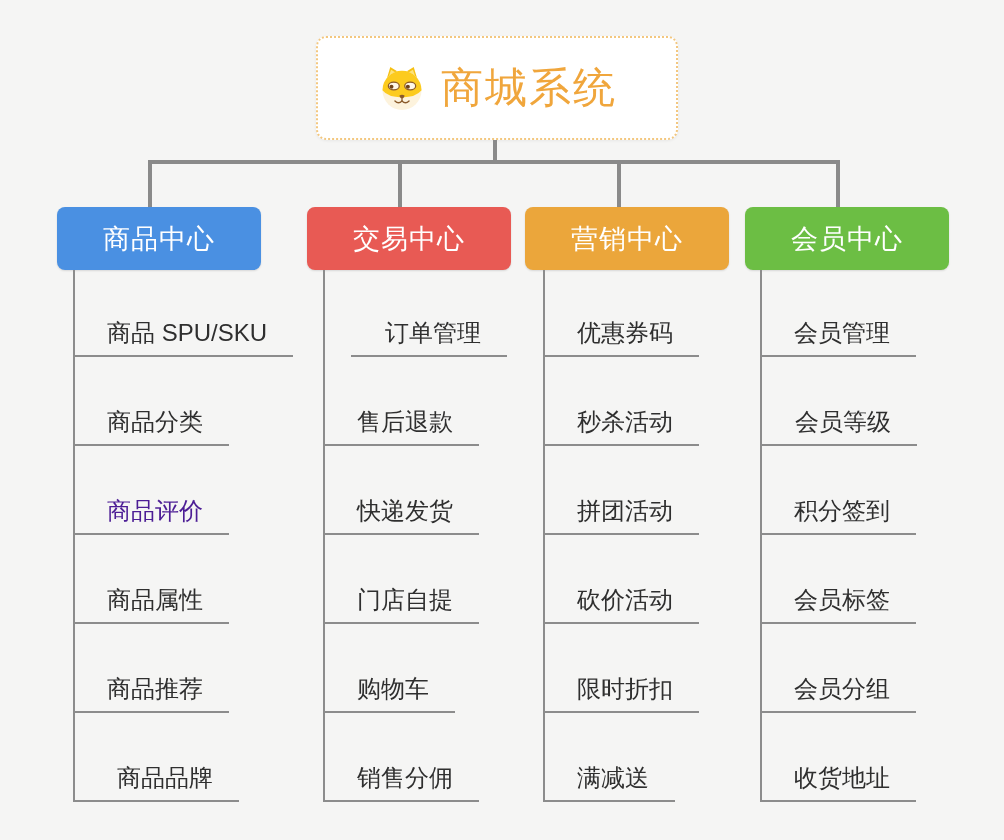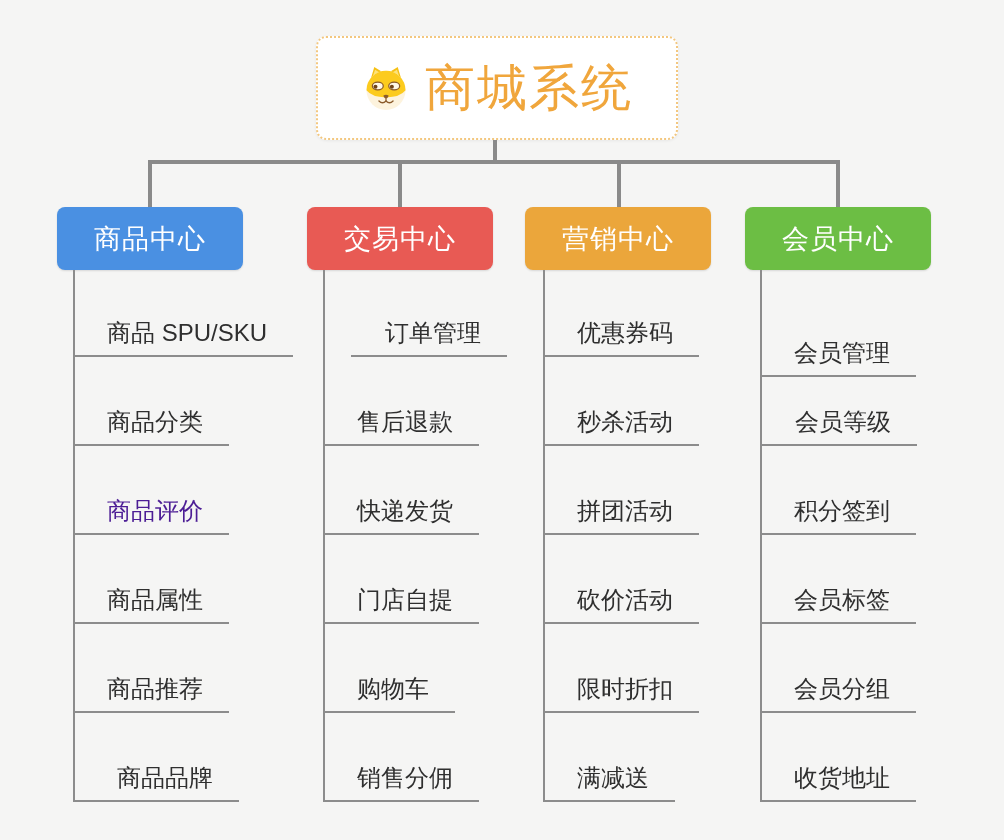--- a/index.html
+++ b/index.html
@@ -23,30 +23,30 @@
     border-radius: 10px;
     box-sizing: border-box;
     display: flex;
     align-items: center;
     justify-content: center;
     gap: 14px;
     box-shadow: 0 1px 3px rgba(0,0,0,0.06);
   }
   .dog-icon { width: 50px; height: 48px; display: inline-block; }
   .root-title {
-    font-size: 50px;
+    font-size: 42px;
     letter-spacing: 2px;
     white-space: nowrap;
   }
   
   .cline { position: absolute; }
   
   .branch-box {
     position: absolute;
-    width: 186px; height: 63px;
+    width: 204px; height: 63px;
     border-radius: 8px;
     display: flex;
     align-items: center;
     justify-content: center;
     box-shadow: 0 1px 2px rgba(0,0,0,0.12);
   }
   .branch-label {
     color: #ffffff;
     font-size: 27px;
     letter-spacing: 1px;
@@ -128,21 +128,21 @@
       <div class="leaf" style="left: 543px; top: 497px; border-bottom-color: rgb(140, 140, 140); color: rgb(47, 47, 47);">拼团活动</div>
       <div class="leaf" style="left: 543px; top: 586px; border-bottom-color: rgb(140, 140, 140); color: rgb(47, 47, 47);">砍价活动</div>
       <div class="leaf" style="left: 543px; top: 675px; border-bottom-color: rgb(140, 140, 140); color: rgb(47, 47, 47);">限时折扣</div>
       <div class="leaf" style="left: 543px; top: 764px; border-bottom-color: rgb(140, 140, 140); color: rgb(47, 47, 47);">满减送</div>
   <div class="branch-group">
     <div class="branch-box" style="left: 525px; top: 207px; background: rgb(235, 166, 59);">
       <span class="branch-label">营销中心</span>
     </div>
     <div class="trunk cline" style="left: 543px; top: 270px; height: 532px; background: rgb(140, 140, 140);"></div>
   </div>
-<div class="leaf" style="left: 760px; top: 319px; border-bottom-color: rgb(140, 140, 140); color: rgb(47, 47, 47); margin-top: 20px;">会员管理</div>
+<div class="leaf" style="left: 760px; top: 319px; border-bottom-color: rgb(140, 140, 140); color: rgb(47, 47, 47);">会员管理</div>
       <div class="leaf" style="left: 760px; top: 408px; border-bottom-color: rgb(140, 140, 140); color: rgb(47, 47, 47); padding-left: 35px;">会员等级</div>
       <div class="leaf" style="left: 760px; top: 497px; border-bottom-color: rgb(140, 140, 140); color: rgb(47, 47, 47);">积分签到</div>
       <div class="leaf" style="left: 760px; top: 586px; border-bottom-color: rgb(140, 140, 140); color: rgb(47, 47, 47);">会员标签</div>
       <div class="leaf" style="left: 760px; top: 675px; border-bottom-color: rgb(140, 140, 140); color: rgb(47, 47, 47);">会员分组</div>
       <div class="leaf" style="left: 760px; top: 764px; border-bottom-color: rgb(140, 140, 140); color: rgb(47, 47, 47);">收货地址</div>
   <div class="branch-group">
     <div class="branch-box" style="left: 745px; top: 207px; background: rgb(108, 190, 68);">
       <span class="branch-label">会员中心</span>
     </div>
     <div class="trunk cline" style="left: 760px; top: 270px; height: 532px; background: rgb(140, 140, 140);"></div>

